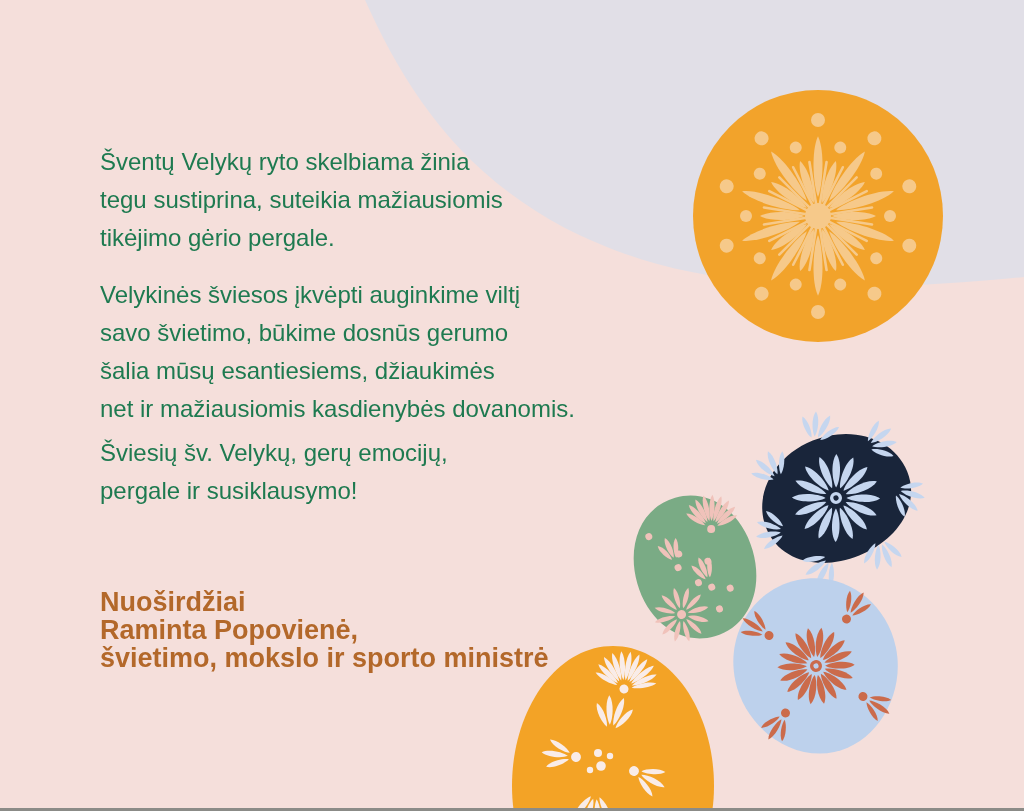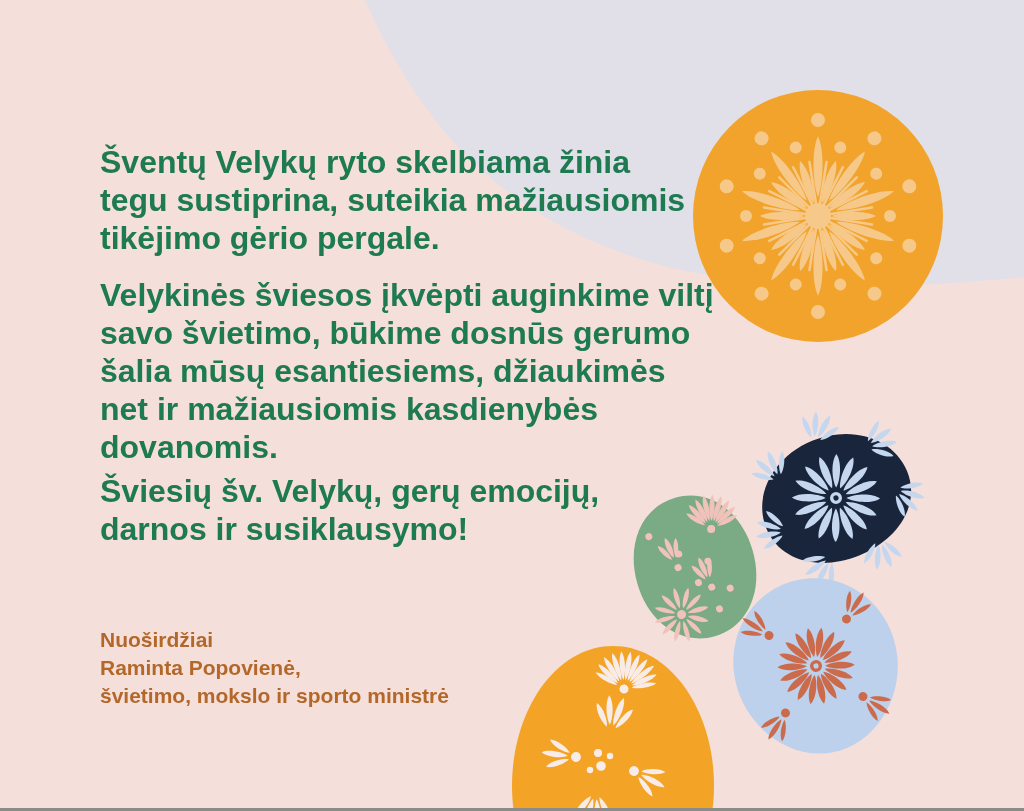--- a/index.html
+++ b/index.html
@@ -1,23 +1,23 @@
 <!DOCTYPE html>
 <html><head>
 <meta charset="utf-8">
 <style>
   html,body{margin:0;padding:0;}
   body{width:1024px;height:811px;overflow:hidden;font-family:"Liberation Sans",sans-serif;}
   .canvas{position:relative;width:1024px;height:811px;background:#f5dfdb;}
   .canvas svg{position:absolute;left:0;top:0;}
   .text-block{position:absolute;left:100px;top:143px;width:640px;}
-  .greet{font-weight:bold;font-size:32px;line-height:38px;color:#1e7a50;margin:0;}
+  .greet{font-weight:normal;font-size:24px;line-height:38px;color:#1e7a50;margin:0;}
   .para-1{margin-bottom:19px;}
   .para-2{margin-bottom:6px;}
-  .signature{margin-top:78px;font-weight:bold;font-size:21px;line-height:28px;color:#b3682a;}
+  .signature{margin-top:78px;font-weight:bold;font-size:27px;line-height:28px;color:#b3682a;}
 </style>
 </head>
 <body>
 
 <div class="canvas">
 
   <svg width="1024" height="811" viewBox="0 0 1024 811">
     <defs>
 
       <path id="petal" d="M0,-10 C5,-16 7.5,-34 0,-42 C-7.5,-34 -5,-16 0,-10 Z"></path>
@@ -229,21 +229,21 @@
       <div>tikėjimo gėrio pergale.</div>
     </div>
     <div class="greet para-2">
       <div>Velykinės šviesos įkvėpti auginkime viltį</div>
       <div>savo švietimo, būkime dosnūs gerumo</div>
       <div>šalia mūsų esantiesiems, džiaukimės</div>
       <div>net ir mažiausiomis kasdienybės dovanomis.</div>
     </div>
     <div class="greet para-3">
       <div>Šviesių šv. Velykų, gerų emocijų,</div>
-      <div>darnos ir susiklausymo!</div>
+      <div>pergale ir susiklausymo!</div>
     </div>
     <div class="signature">
       <div>Nuoširdžiai</div>
       <div>Raminta Popovienė,</div>
       <div>švietimo, mokslo ir sporto ministrė</div>
     </div>
   </div>
 </div>
 
 </body></html>

